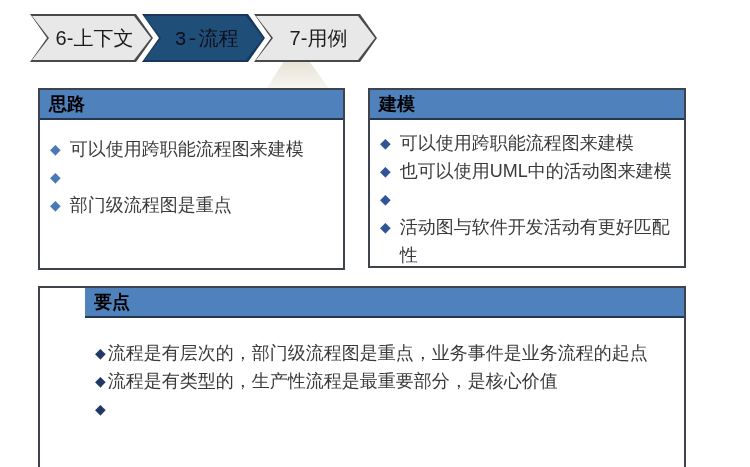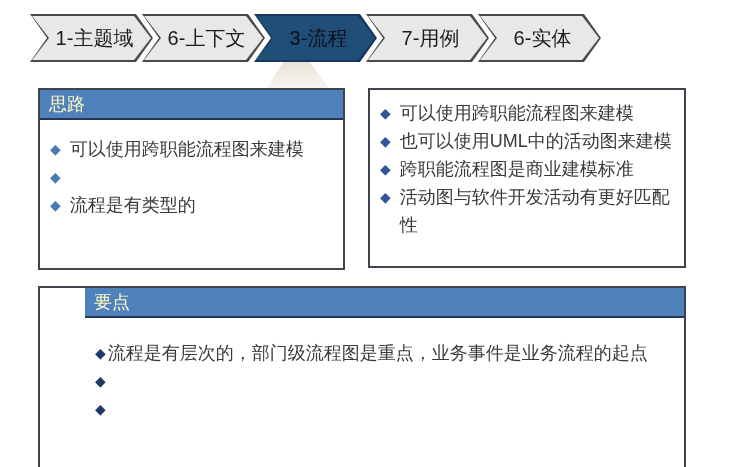--- a/index.html
+++ b/index.html
@@ -23,39 +23,39 @@
     position:absolute; inset:2px; background:#e8e8e8;
     clip-path:polygon(0 0, calc(100% - 17px) 0, 100% 50%, calc(100% - 17px) 100%, 0 100%, 17px 50%);
   }
   .step .chev-label {
     position:absolute; inset:0; display:flex; align-items:center; justify-content:center;
     padding-left:10px; padding-right:4px;
     font-size:20px; color:#1c1c1c; white-space:nowrap; z-index:1;
   }
   .step.active .chev-border { background:#16365c; }
   .step.active .chev-fill  { background:#1f4e79; }
-  .step.active .chev-label { color:#10101c; }
+  .step.active .chev-label { color:#10101c;font-family:Liberation Mono, monospace; }
 
   
   .beam {
     position:absolute; left:261px; top:60px; width:74px; height:37px; z-index:0;
     background:linear-gradient(to bottom, rgba(229,224,209,0.95), rgba(244,242,236,0.25));
     clip-path:polygon(32% 0, 64% 0, 100% 100%, 0 100%);
   }
 
   
   .panel {
     position:absolute; box-sizing:border-box;
     background:#ffffff; border:2px solid #3f434c; z-index:1;
   }
   .panel-header {
     box-sizing:border-box; height:30px;
     background:#4f81bd; border-bottom:2px solid #263550;
     display:flex; align-items:center; padding:0 9px;
-    font-size:18px; font-weight:normal; color:#fef9c3;
+    font-size:18px; font-weight:bold; color:#000000;
   }
   .panel-body { padding:0 10px; }
   .bullets { list-style:none; margin:0; padding:0; }
   .bullets li { display:flex; align-items:flex-start; line-height:28px; font-size:18px; color:#3a3a3a; }
   .bullet-icon { flex:none; font-size:14px; line-height:28px; }
   .gap .bullet-icon { margin-right:9px; }
   .nogap .bullet-icon { margin-right:2px; }
 
   #panel-ideas    { left:38px;  top:88px;  width:307px; height:182px; }
   #panel-modeling { left:368px; top:88px;  width:318px; height:180px; }
@@ -70,81 +70,73 @@
 </style>
 </head>
 <body>
 
 <div class="slide">
 
   <div class="nav">
     <div class="step">
       <div class="chev-border"></div>
       <div class="chev-fill"></div>
-      <span class="chev-label">1-主题域</span>
-    </div>
-    <div class="step">
-      <div class="chev-border"></div>
-      <div class="chev-fill"></div>
       <span class="chev-label">6-上下文</span>
     </div>
     <div class="step active">
       <div class="chev-border"></div>
       <div class="chev-fill"></div>
       <span class="chev-label">3-流程</span>
     </div>
     <div class="step">
       <div class="chev-border"></div>
       <div class="chev-fill"></div>
       <span class="chev-label">7-用例</span>
-    </div>
-    <div class="step">
-      <div class="chev-border"></div>
-      <div class="chev-fill"></div>
-      <span class="chev-label">6-实体</span>
     </div>
   </div>
 
   <div class="beam"></div>
 
   <div class="panel" id="panel-ideas">
     <div class="panel-header">
       <span>思路</span>
     </div>
     <div class="panel-body">
       <ul class="bullets gap">
         <li>
           <span class="bullet-icon">◆</span>
           <span>可以使用跨职能流程图来建模</span>
         </li>
         <li>
           <span class="bullet-icon">◆</span>
         </li>
         <li>
           <span class="bullet-icon">◆</span>
-          <span>流程是有类型的</span>
+          <span>部门级流程图是重点</span>
         </li>
       </ul>
     </div>
   </div>
 
   <div class="panel" id="panel-modeling">
+    <div class="panel-header">
+      <span>建模</span>
+    </div>
     <div class="panel-body">
       <ul class="bullets gap">
         <li>
           <span class="bullet-icon">◆</span>
           <span>可以使用跨职能流程图来建模</span>
         </li>
         <li>
           <span class="bullet-icon">◆</span>
           <span>也可以使用UML中的活动图来建模</span>
         </li>
         <li>
           <span class="bullet-icon">◆</span>
-          <span>跨职能流程图是商业建模标准</span>
         </li>
         <li>
           <span class="bullet-icon">◆</span>
           <span>活动图与软件开发活动有更好匹配性</span>
         </li>
       </ul>
     </div>
   </div>
 
   <div class="panel" id="panel-keypoints">
@@ -152,20 +144,21 @@
       <span>要点</span>
     </div>
     <div class="panel-body">
       <ul class="bullets nogap">
         <li>
           <span class="bullet-icon">◆</span>
           <span>流程是有层次的，部门级流程图是重点，业务事件是业务流程的起点</span>
         </li>
         <li>
           <span class="bullet-icon">◆</span>
+          <span>流程是有类型的，生产性流程是最重要部分，是核心价值</span>
         </li>
         <li>
           <span class="bullet-icon">◆</span>
         </li>
       </ul>
     </div>
   </div>
 
 </div>
 

